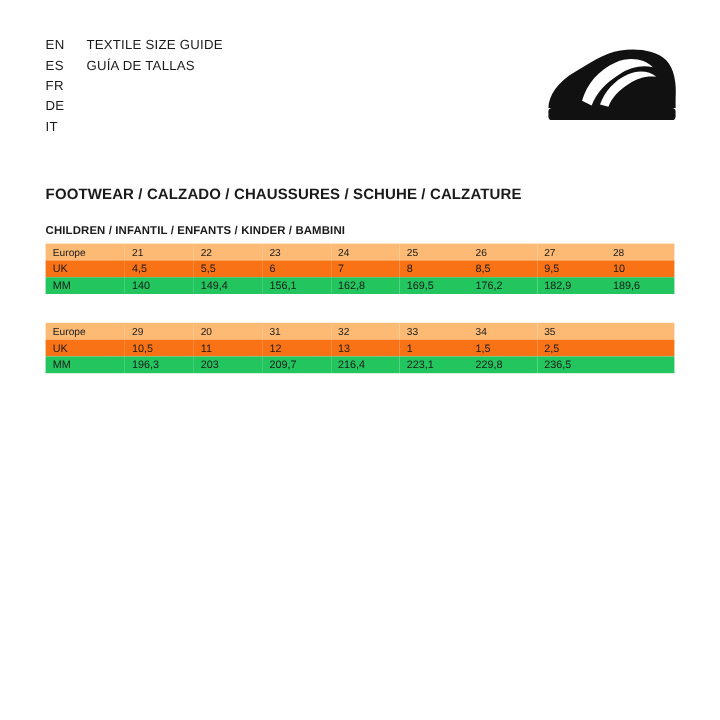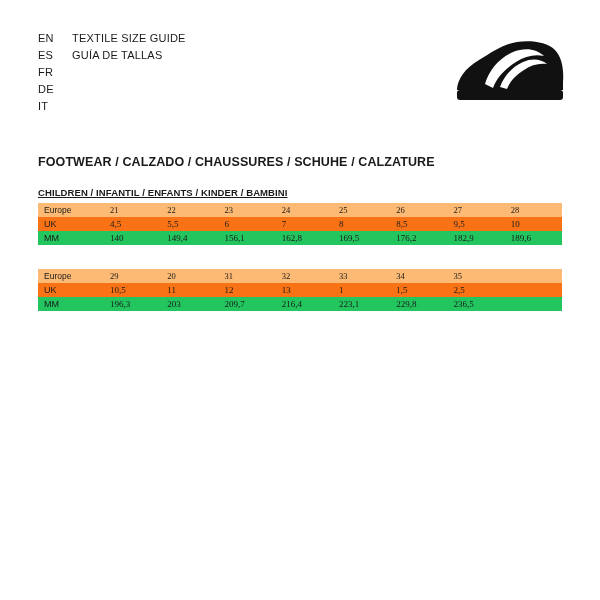--- a/index.html
+++ b/index.html
@@ -68,21 +68,20 @@
   }
 
   .group-title {
     position: absolute;
     left: 38px;
     top: 187px;
     font-size: 9.5px;
     font-weight: bold;
     letter-spacing: 0.1px;
     color: #1a1a1a;
-    text-decoration: underline;
   }
 
   
   .size-table {
     position: absolute;
     left: 38px;
     width: 524px;
     border-collapse: collapse;
     table-layout: fixed;
     font-size: 9px;
@@ -107,21 +106,20 @@
     background: #22c55e;
   }
   .size-table tr.plain td {
     background: #f97316;
   }
   .size-table td.label {
     width: 60px;
   }
   .size-table td.val {
     text-align: left;
-    font-family: Liberation Serif, serif;
   }
 </style>
 </head>
 <body>
 
 <div class="page">
 
   <div class="lang-block">
     <div class="lang-row">
       <span class="lang-code">EN</span>

